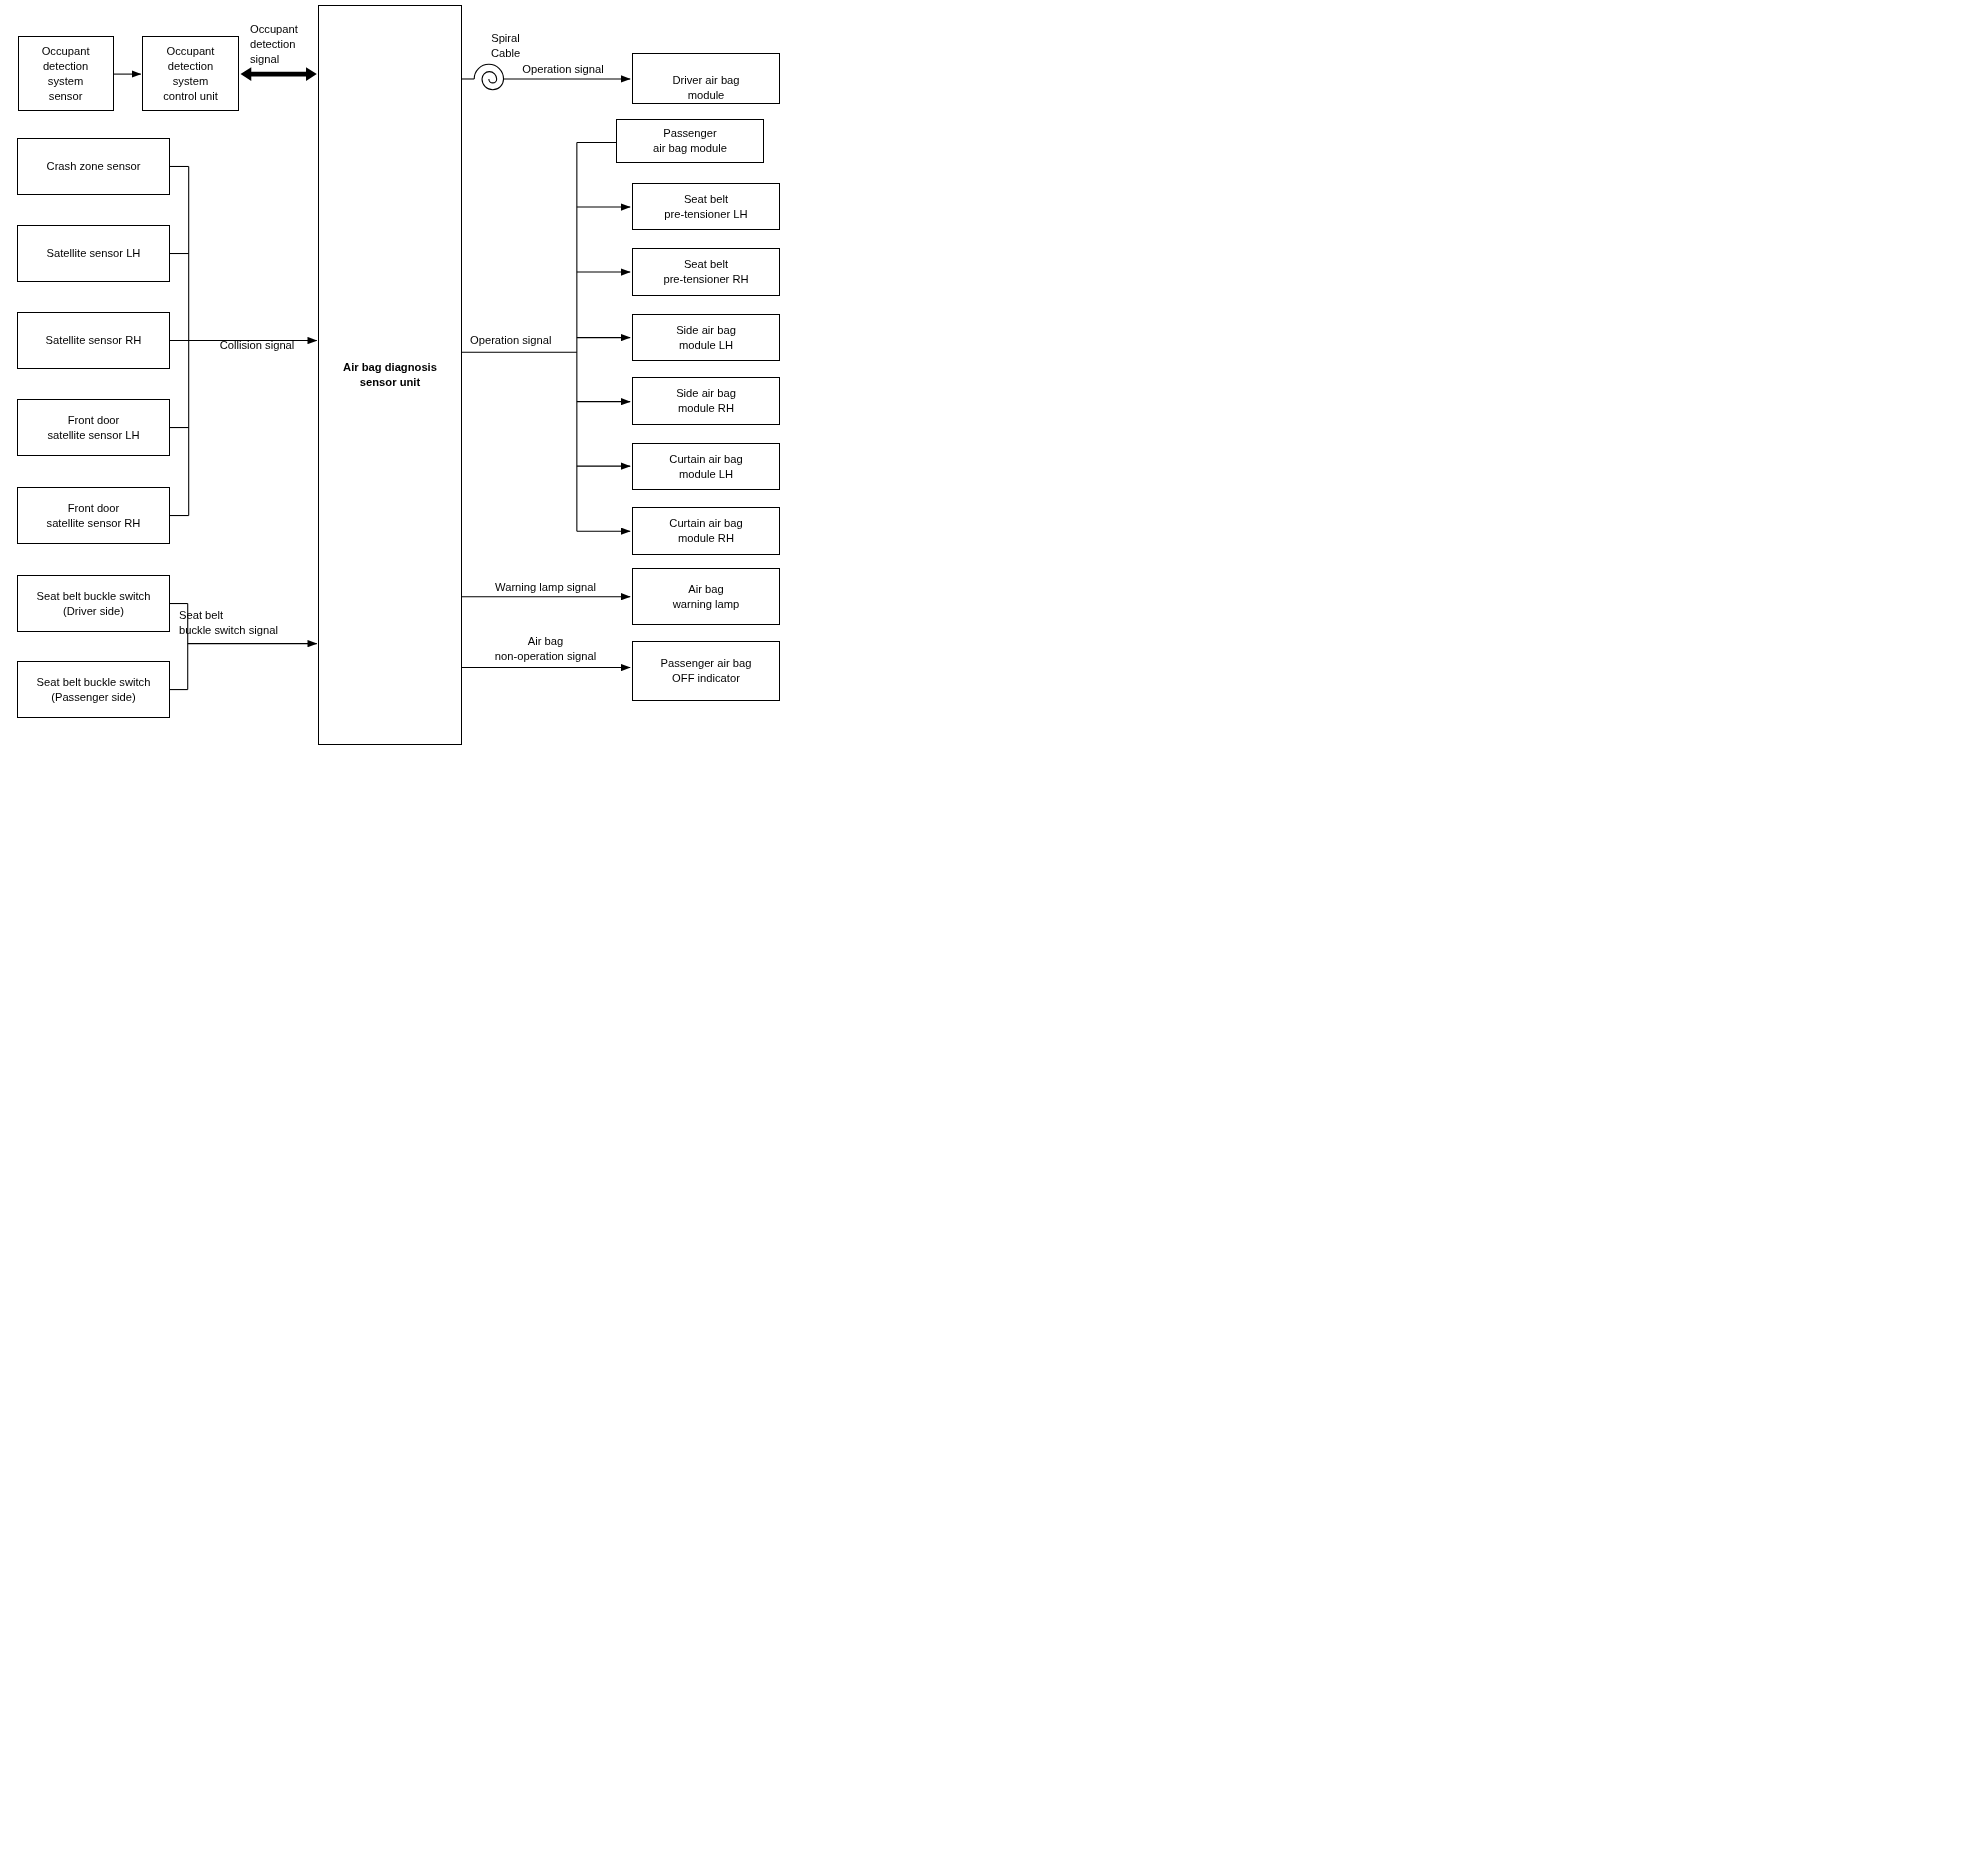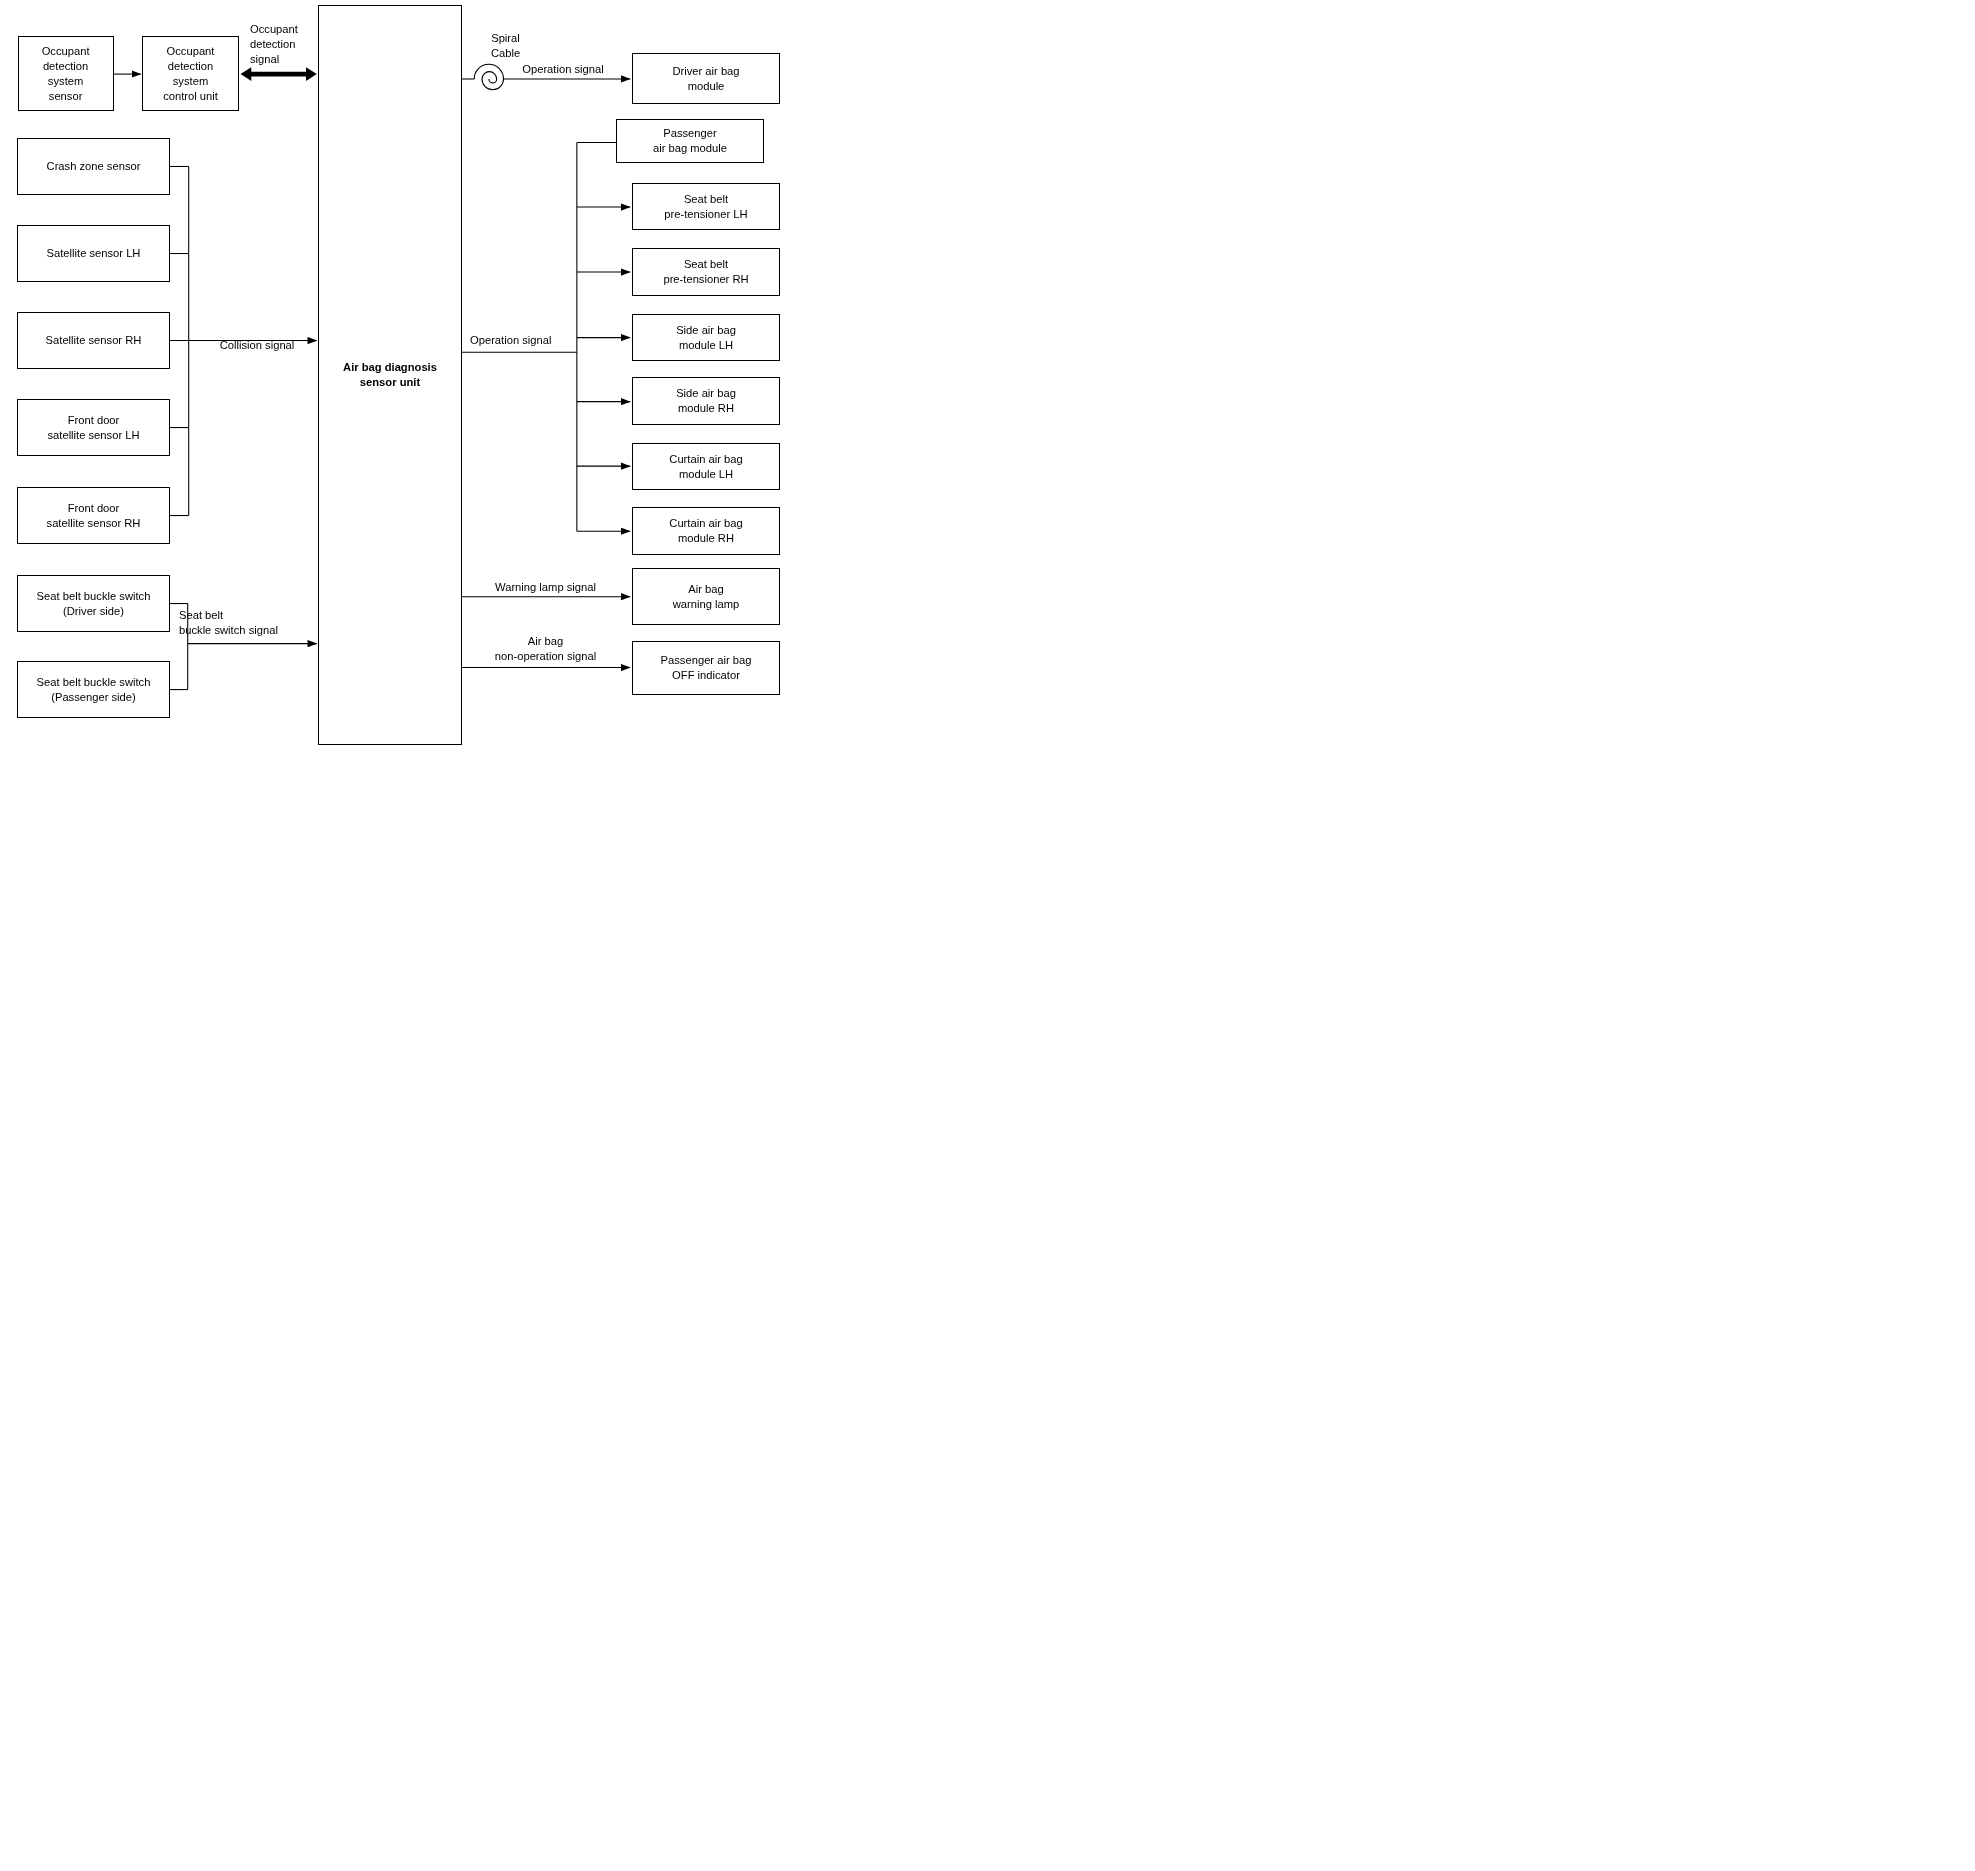--- a/index.html
+++ b/index.html
@@ -115,21 +115,21 @@
   </div>
   <div class="box" style="left:17px;top:575px;width:153px;height:57px;">
     <span class="lbl">Seat belt buckle switch
 (Driver side)</span>
   </div>
   <div class="box" style="left:17px;top:661px;width:153px;height:57px;">
     <span class="lbl">Seat belt buckle switch
 (Passenger side)</span>
   </div>
 
-  <div class="box" style="left:632px;top:53px;width:148px;height:51px;">
+  <div class="box" style="left:632px;top:53px;width:148px;height:51px;align-items:flex-end;">
     <span class="lbl">Driver air bag
 module</span>
   </div>
   <div class="box" style="left:616px;top:119px;width:148px;height:44px;">
     <span class="lbl">Passenger
 air bag module</span>
   </div>
   <div class="box" style="left:632px;top:183px;width:148px;height:47px;">
     <span class="lbl">Seat belt
 pre-tensioner LH</span>
@@ -151,21 +151,21 @@
 module LH</span>
   </div>
   <div class="box" style="left:632px;top:507px;width:148px;height:48px;">
     <span class="lbl">Curtain air bag
 module RH</span>
   </div>
   <div class="box" style="left:632px;top:568px;width:148px;height:57px;">
     <span class="lbl">Air bag
 warning lamp</span>
   </div>
-  <div class="box" style="left:632px;top:641px;width:148px;height:54px;">
+  <div class="box" style="left:632px;top:641px;width:148px;height:60px;">
     <span class="lbl">Passenger air bag
 OFF indicator</span>
   </div>
 
   <div class="sig" style="left:250px;top:21.5px;width:71px;">Occupant
 detection
 signal</div>
   <div class="sig center" style="left:196px;top:322px;width:122px;margin-top:16px;">Collision signal</div>
   <div class="sig" style="left:179px;top:608px;width:142px;">Seat belt
 buckle switch signal</div>

